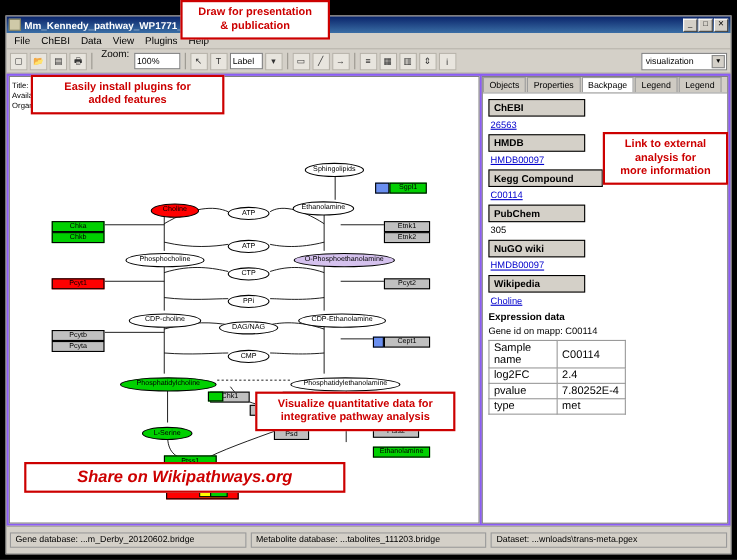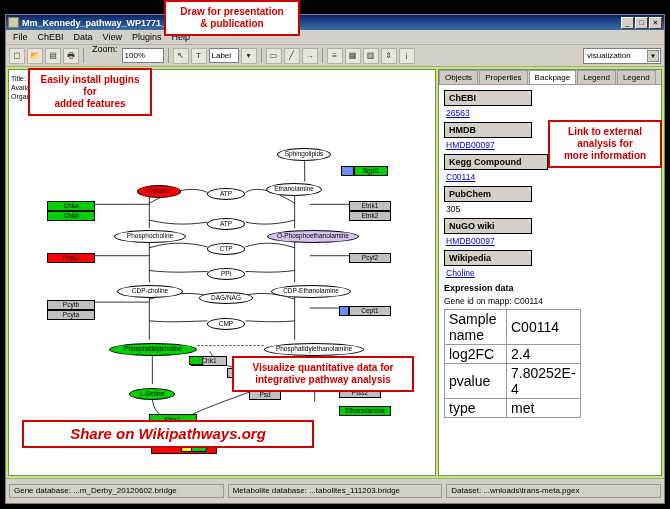--- a/index.html
+++ b/index.html
@@ -59,21 +59,21 @@
     width:42px;height:15px;background:#fff;border:1px solid #7f7f7f;
     font-size:8px;line-height:13px;padding-left:2px;
   }
   .visbox {
     margin-left:auto;
     width:78px;height:16px;background:#fff;border:1px solid #7f7f7f;
     font-size:8px;line-height:14px;padding-left:3px;position:relative;
   }
   .visbox .arrow{position:absolute;right:1px;top:1px;width:12px;height:12px;background:#d4d0c8;border:1px solid #8a8a8a;font-size:6px;text-align:center;line-height:11px;}
   
-  .workarea { flex:1; display:flex; background:#bef264; padding:2px; gap:2px; min-height:0;}
+  .workarea { flex:1; display:flex; background:#8b5cf6; padding:2px; gap:2px; min-height:0;}
   .canvaswrap {
     flex:1; background:#fff; border:1px solid #808080; position:relative; overflow:hidden;
   }
   .sidepanel {
     width:224px; background:#d4d0c8; border:1px solid #808080; display:flex; flex-direction:column;
   }
   .tabs { display:flex; background:#d4d0c8; height:14px; font-size:8px; }
   .tab {
     padding:1px 5px; border:1px solid #9c9c9c; border-bottom:none; background:#cfcbc3;
     margin-right:1px; line-height:11px;
@@ -81,21 +81,21 @@
   .tab.active { background:#fff; font-weight:normal; }
   .sidecontent { flex:1; background:#fff; border-top:1px solid #9c9c9c; overflow:hidden; padding:3px; }
   .dbbox {
     border:1px solid #000; background:#d4d0c8; font-weight:bold; font-size:9px;
     padding:2px 4px; margin:2px 0 2px 2px; width:88px;
   }
   .dblink { color:#0000cc; text-decoration:underline; font-size:8.5px; margin:1px 0 4px 4px; display:block;}
   .dbtext { font-size:8.5px; margin:1px 0 4px 4px; }
   .exprhdr { font-weight:bold; font-size:9px; margin:5px 0 3px 2px; }
   .geneid { font-size:8.5px; margin:2px 0 3px 2px; }
-  table.exprtable { border-collapse:collapse; margin-left:2px; font-size:14px;border-radius:22px; }
+  table.exprtable { border-collapse:collapse; margin-left:2px; font-size:10px;border-radius:22px; }
   table.exprtable td { border:1px solid #9a9a9a; padding:1px 4px; height:13px; }
   table.exprtable td.k { width:62px; }
   table.exprtable td.v { width:62px; }
   
   .statusbar {
     height:15px; background:#d4d0c8; border-top:1px solid #a8a49c;
     display:flex; align-items:center; font-size:8px; padding:12px 3px; gap:4px;
   }
   .statusbar .sfield { border:1px solid #9a9a9a; background:#d4d0c8; padding:0 4px; line-height:12px; }
   
@@ -326,21 +326,21 @@
     <div class="sfield" style="flex:1">Gene database: ...m_Derby_20120602.bridge</div>
     <div class="sfield" style="flex:1">Metabolite database: ...tabolites_111203.bridge</div>
     <div class="sfield" style="flex:1">Dataset: ...wnloads\trans-meta.pgex</div>
   </div>
 </div>
 
 <div class="callout" style="left:164px;top:0px;width:136px;">
   <span style="white-space:pre-line;">Draw for presentation
 &amp; publication</span>
 </div>
-<div class="callout" style="left:28px;top:68px;width:124px;">
+<div class="callout" style="left:28px;top:68px;width:176px;">
   <span style="white-space:pre-line;">Easily install plugins for
 added features</span>
 </div>
 <div class="callout" style="left:548px;top:120px;width:114px;">
   <span style="white-space:pre-line;">Link  to external
 analysis  for
 more information</span>
 </div>
 <div class="callout" style="left:232px;top:356px;width:182px;">
   <span style="white-space:pre-line;">Visualize quantitative data  for

